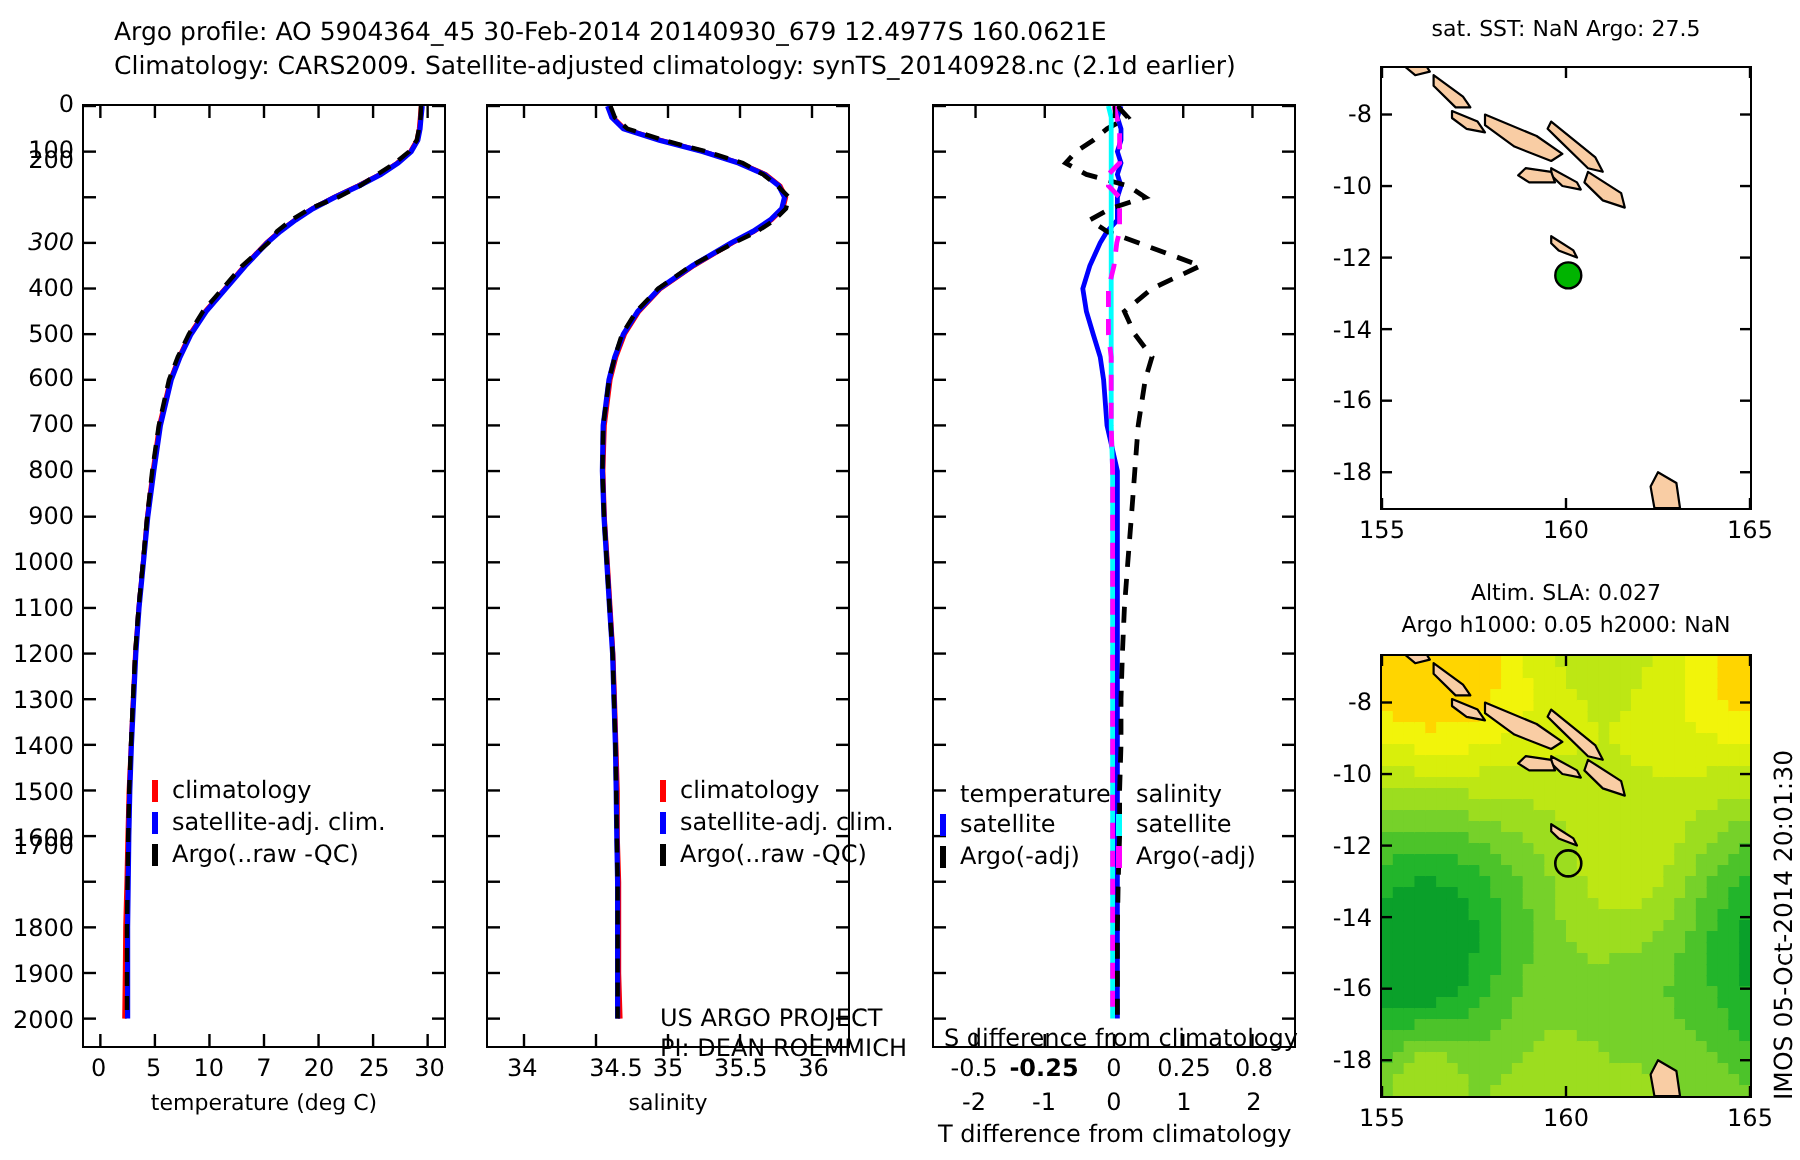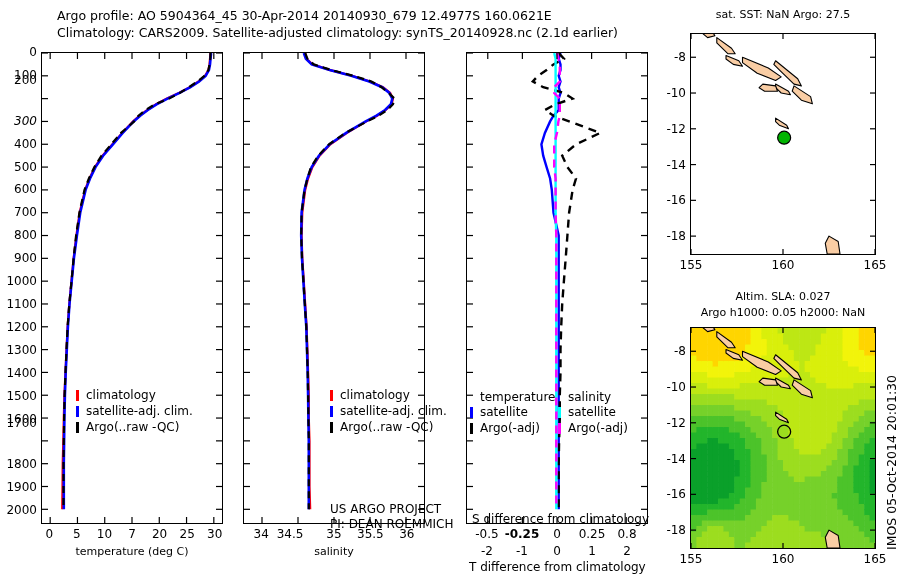--- a/index.html
+++ b/index.html
@@ -13,21 +13,21 @@
   .tickr{position:absolute;right:100%;transform:translateY(-50%);
          padding-right:4px;font-size:12px;white-space:nowrap;}
   .tickb{position:absolute;top:100%;transform:translateX(-50%);
          padding-top:3px;font-size:12px;white-space:nowrap;}
   svg{display:block;}
   .vert{transform-origin:left top;white-space:nowrap;font-size:12.5px;}
 </style>
 </head>
 <body>
 
-<div class="abs ttl" style="left:57px;top:8px;">Argo profile: AO 5904364_45 30-Apr-2014 20140930_679 12.4977S 160.0621E</div>
+<div class="abs ttl" style="left:57px;top:8px;">Argo profile: AO 5904364_45 30-Feb-2014 20140930_679 12.4977S 160.0621E</div>
 <div class="abs ttl" style="left:57px;top:25px;">Climatology: CARS2009. Satellite-adjusted climatology: synTS_20140928.nc (2.1d earlier)</div>
 
 <div class="frame" style="left:41px;top:52px;width:182px;height:472px;">
   <svg id="svg-temp" width="180" height="470" viewBox="0 0 180 470">
       <polyline points="168.5,0.0 168.0,5.7 167.5,11.4 166.4,17.1 163.1,22.8 156.5,28.5 147.8,34.2 136.9,39.9 124.9,45.6 114.0,51.3 105.3,57.0 97.6,62.7 91.1,68.4 80.2,79.9 70.4,91.3 60.5,102.7 52.9,114.1 47.5,125.5 43.1,136.9 37.6,159.7 34.4,182.5 31.6,205.3 29.5,228.2 27.3,251.0 25.6,273.8 24.5,296.6 23.5,319.4 22.4,342.2 21.8,365.0 21.3,387.9 20.7,410.7 20.5,433.5 20.2,456.3" fill="none" stroke="#ff0000" stroke-width="2.2"></polyline>
       <polyline points="169.1,0.0 168.5,5.7 168.0,11.4 166.9,17.1 163.6,22.8 157.1,28.5 148.4,34.2 137.5,39.9 125.5,45.6 114.5,51.3 105.8,57.0 98.2,62.7 91.6,68.4 80.7,79.9 70.9,91.3 61.1,102.7 53.5,114.1 48.0,125.5 43.6,136.9 38.2,159.7 34.9,182.5 31.9,205.3 29.7,228.2 27.5,251.0 25.9,273.8 24.8,296.6 23.7,319.4 22.9,342.2 22.4,365.0 22.1,387.9 21.8,410.7 21.8,433.5 21.8,456.3" fill="none" stroke="#0000ff" stroke-width="2.6"></polyline>
       <polyline points="168.5,0.0 168.3,5.7 167.5,11.4 166.4,17.1 162.5,22.8 155.5,28.5 146.7,34.2 138.0,39.9 127.1,45.6 112.9,51.3 103.6,57.0 96.5,62.7 92.2,68.4 79.1,79.9 69.3,91.3 59.5,102.7 52.4,114.1 46.9,125.5 42.5,136.9 37.4,159.7 34.1,182.5 31.6,205.3 29.5,228.2 27.3,251.0 25.6,273.8 24.5,296.6 23.5,319.4 22.6,342.2 22.1,365.0 21.8,387.9 21.5,410.7 21.5,433.5 21.5,456.3" fill="none" stroke="#000000" stroke-width="2.2" stroke-dasharray="7,5"></polyline>
       <line x1="8.181818181818182" y1="0" x2="8.181818181818182" y2="6" stroke="#000" stroke-width="1.2"></line>
       <line x1="8.181818181818182" y1="470" x2="8.181818181818182" y2="464" stroke="#000" stroke-width="1.2"></line>
       <line x1="35.45454545454545" y1="0" x2="35.45454545454545" y2="6" stroke="#000" stroke-width="1.2"></line>
@@ -188,21 +188,21 @@
       <line x1="0" y1="410.6796116504854" x2="6" y2="410.6796116504854" stroke="#000" stroke-width="1.2"></line>
       <line x1="180" y1="410.6796116504854" x2="174" y2="410.6796116504854" stroke="#000" stroke-width="1.2"></line>
       <line x1="0" y1="433.495145631068" x2="6" y2="433.495145631068" stroke="#000" stroke-width="1.2"></line>
       <line x1="180" y1="433.495145631068" x2="174" y2="433.495145631068" stroke="#000" stroke-width="1.2"></line>
       <line x1="0" y1="456.31067961165047" x2="6" y2="456.31067961165047" stroke="#000" stroke-width="1.2"></line>
       <line x1="180" y1="456.31067961165047" x2="174" y2="456.31067961165047" stroke="#000" stroke-width="1.2"></line>
     </svg>
 </div>
 <div class="abs" style="left:243px;top:524px;width:182px;height:0;" id="xtick-sal">
     <div class="tickb" style="left: 18.2px;">34</div>
-    <div class="tickb" style="left: 47px; text-align: right;">34.5</div>
+    <div class="tickb" style="left: 65px; text-align: right;">34.5</div>
     <div class="tickb" style="left: 91px;">35</div>
     <div class="tickb" style="left: 127.4px;">35.5</div>
     <div class="tickb" style="left: 163.8px;">36</div>
   </div>
 <div class="abs axlbl" style="left:334px;top:545px;transform:translateX(-50%);">salinity</div>
 <div class="abs" style="left:330px;top:388px;" id="leg-sal">
     <div style="position: relative; height: 16px;">
       <span style="position: absolute; left: 0px; top: 2px; width: 3px; height: 11px; background: rgb(255, 0, 0);"></span>
       <span class="leg" style="position: absolute; left: 10px; top: 0px;">climatology</span>
     </div>

